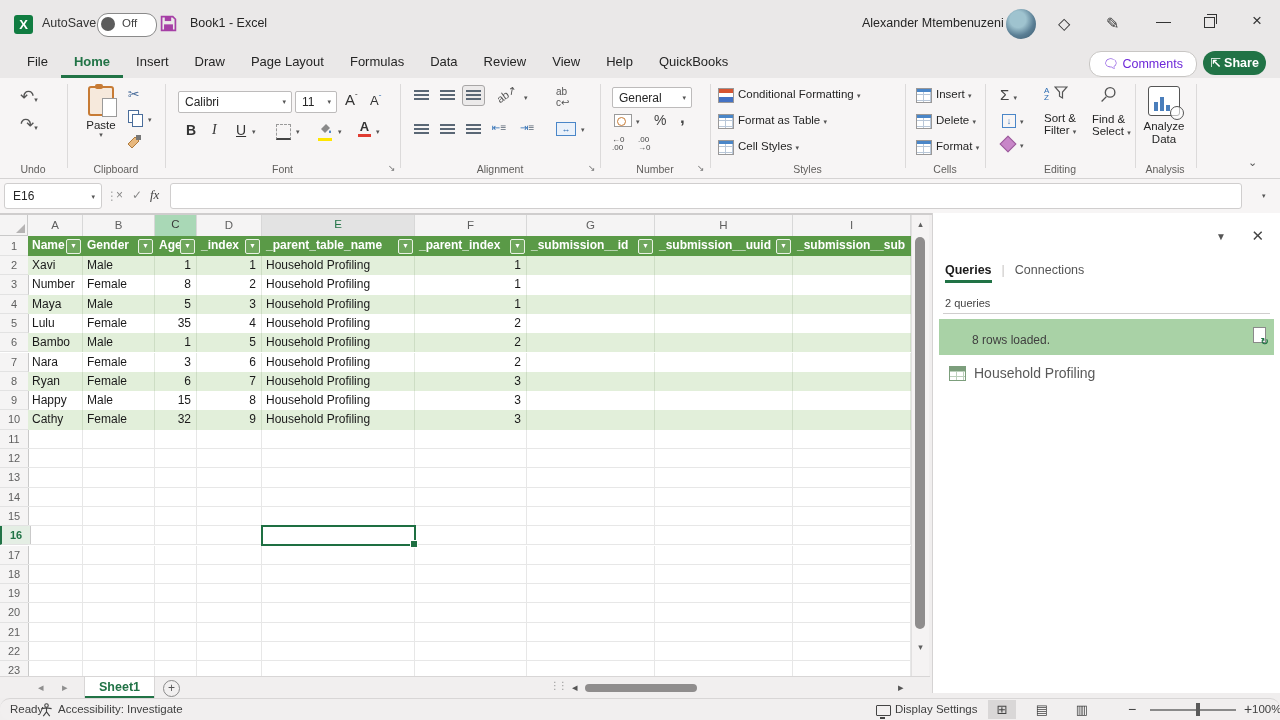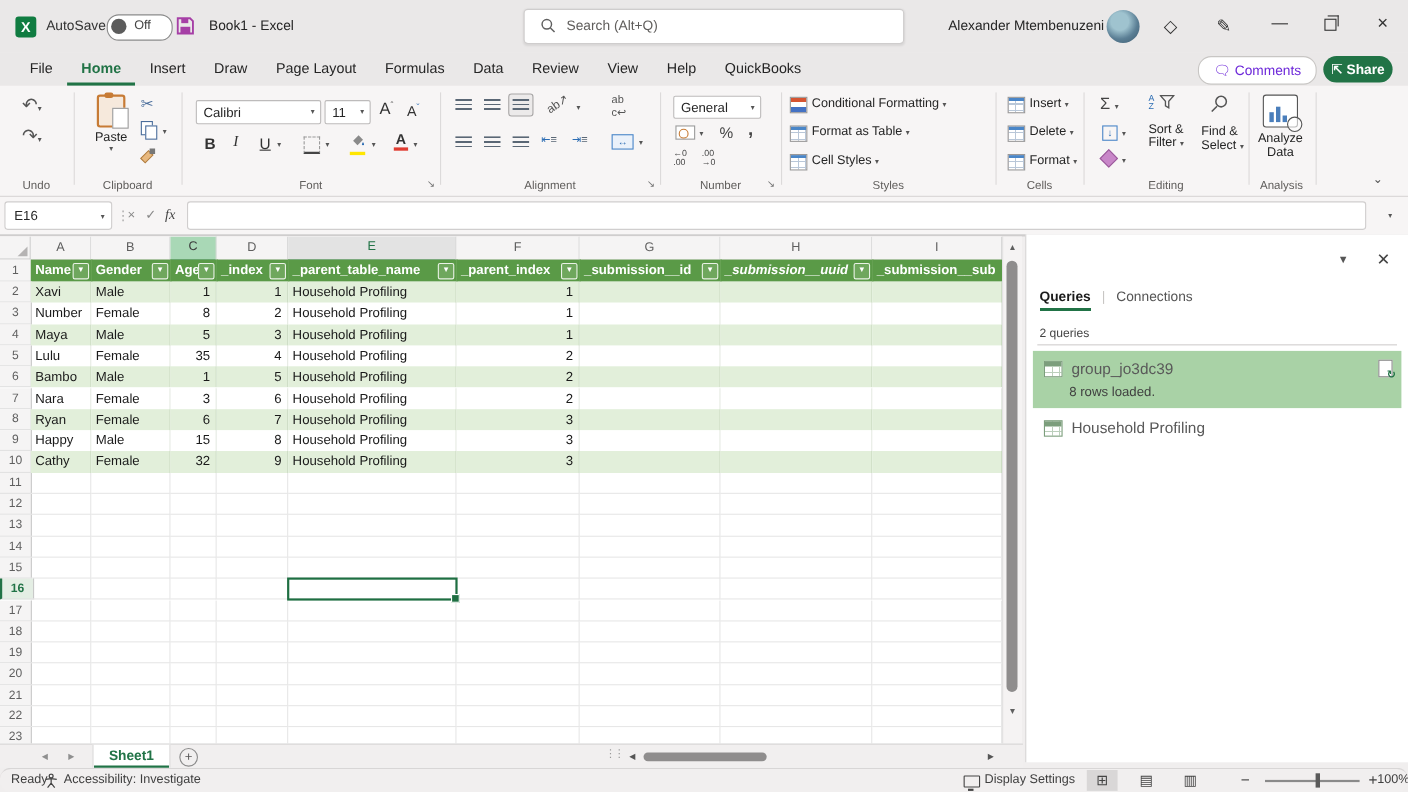--- a/index.html
+++ b/index.html
@@ -139,27 +139,20 @@
   <div class="abs toggle">
     <div class="knob"></div>
     <div class="state">Off</div>
   </div>
   <svg class="abs" style="left:160px;top:15px" width="17" height="17" viewBox="0 0 16 16">
     <path d="M1.5 1.5h10.5l2.5 2.5v10.5H1.5z" fill="none" stroke="#A63FA6" stroke-width="1.6"></path>
     <rect x="4.5" y="1.5" width="6" height="4.2" fill="#A63FA6"></rect>
     <rect x="3.8" y="8.8" width="8.4" height="5.4" fill="#A63FA6"></rect>
   </svg>
   <div class="abs title-text" style="left:190px">Book1  -  Excel</div>
-  <div class="abs" id="search-box">
-    <svg style="position:absolute;left:14px;top:7px" width="15" height="15" viewBox="0 0 16 16">
-      <circle cx="6.5" cy="6.5" r="4.6" fill="none" stroke="#5f5f5f" stroke-width="1.4"></circle>
-      <line x1="10" y1="10" x2="14" y2="14" stroke="#5f5f5f" stroke-width="1.4"></line>
-    </svg>
-    <span class="ph">Search (Alt+Q)</span>
-  </div>
   <div class="abs title-text" style="left:862px">Alexander Mtembenuzeni</div>
   <div class="abs avatar"></div>
   <div class="abs tb-icon" style="left:1058px">◇</div>
   <div class="abs tb-icon" style="left:1106px">✎</div>
   <div class="abs win-btn" style="left:1156px;top:12px">—</div>
   <div class="abs restore-sq"></div>
   <div class="abs win-btn" style="left:1252px;font-size:17px;top:11px">×</div>
 </div>
 
 <div class="abs" id="tabrow">
@@ -381,21 +374,21 @@
       <div class="fbox">▼</div>
     </div>
     <div class="thead" style="left: 415px; top: 21px; width: 112px; height: 20px;">
       <span class="txt">_parent_index</span>
       <div class="fbox">▼</div>
     </div>
     <div class="thead" style="left: 527px; top: 21px; width: 128px; height: 20px;">
       <span class="txt">_submission__id</span>
       <div class="fbox">▼</div>
     </div>
-    <div class="thead" style="left: 655px; top: 21px; width: 138px; height: 20px; font-style: italic;">
+    <div class="thead" style="left: 655px; top: 21px; width: 138px; height: 20px;">
       <span class="txt">_submission__uuid</span>
       <div class="fbox">▼</div>
     </div>
     <div class="thead" style="left: 793px; top: 21px; width: 118px; height: 20px;">
       <span class="txt">_submission__sub</span>
     </div>
     <div class="rowhdr" style="top: 41px; height: 18.3px; line-height: 19.3px;">2</div>
     <div class="cell band" style="left: 28px; top: 41px; width: 55px; height: 19.3px; text-align: left; padding-left: 4px; padding-right: 2px;">Xavi</div>
     <div class="cell band" style="left: 83px; top: 41px; width: 72px; height: 19.3px; text-align: left; padding-left: 4px; padding-right: 2px;">Male</div>
     <div class="cell band" style="left: 155px; top: 41px; width: 42px; height: 19.3px; text-align: right; padding-left: 4px; padding-right: 5px;">1</div>
@@ -630,24 +623,20 @@
   <div class="pclose">✕</div>
   <div id="qtabs">
       <div class="qtab active">Queries</div>
       <div class="qtab-sep">|</div>
       <div class="qtab">Connections</div>
     </div>
   <div id="qcount">2 queries</div>
   <div id="qline"></div>
   <div id="qlist">
       <div class="qitem selected">
-        <div class="qname-row">
-          <div class="qicon"></div>
-          <div class="qname">group_jo3dc39</div>
-        </div>
         <div class="qrefresh"></div>
         <div class="qstatus">8 rows loaded.</div>
       </div>
       <div class="qitem">
         <div class="qname-row">
           <div class="qicon"></div>
           <div class="qname">Household Profiling</div>
         </div>
       </div>
     </div>

